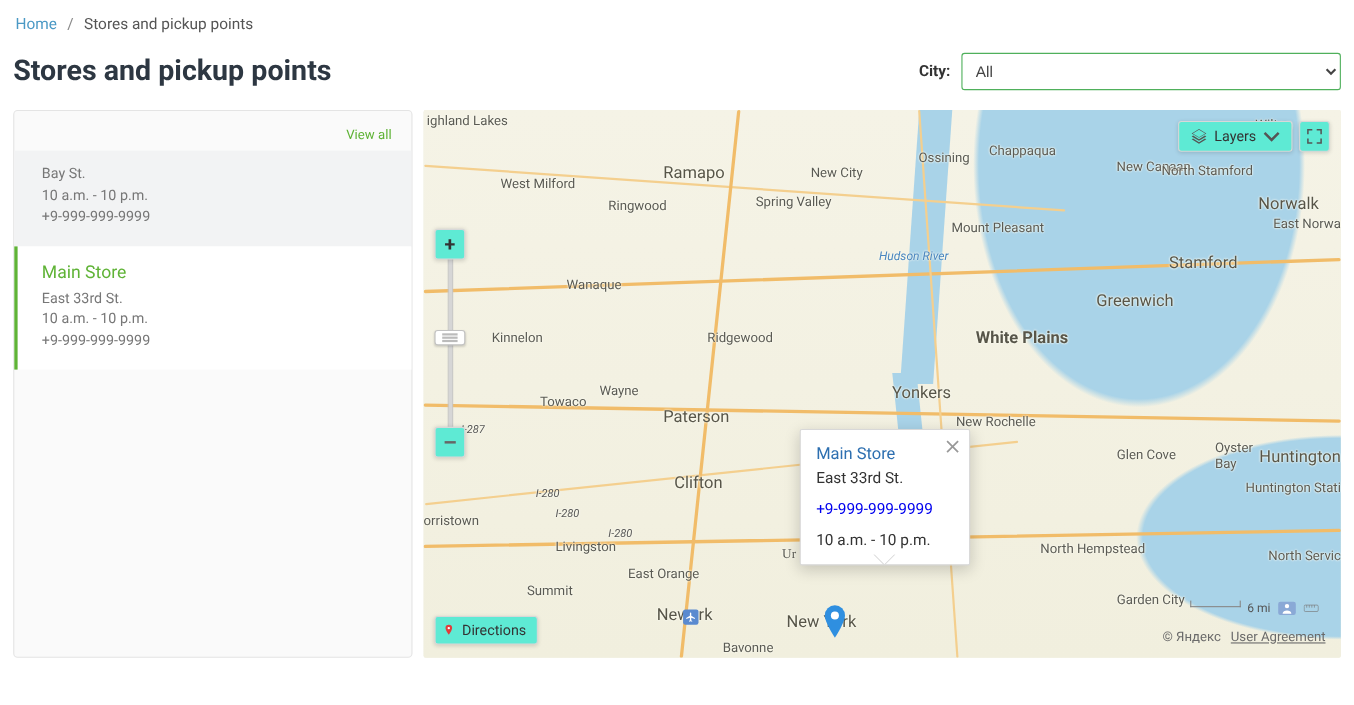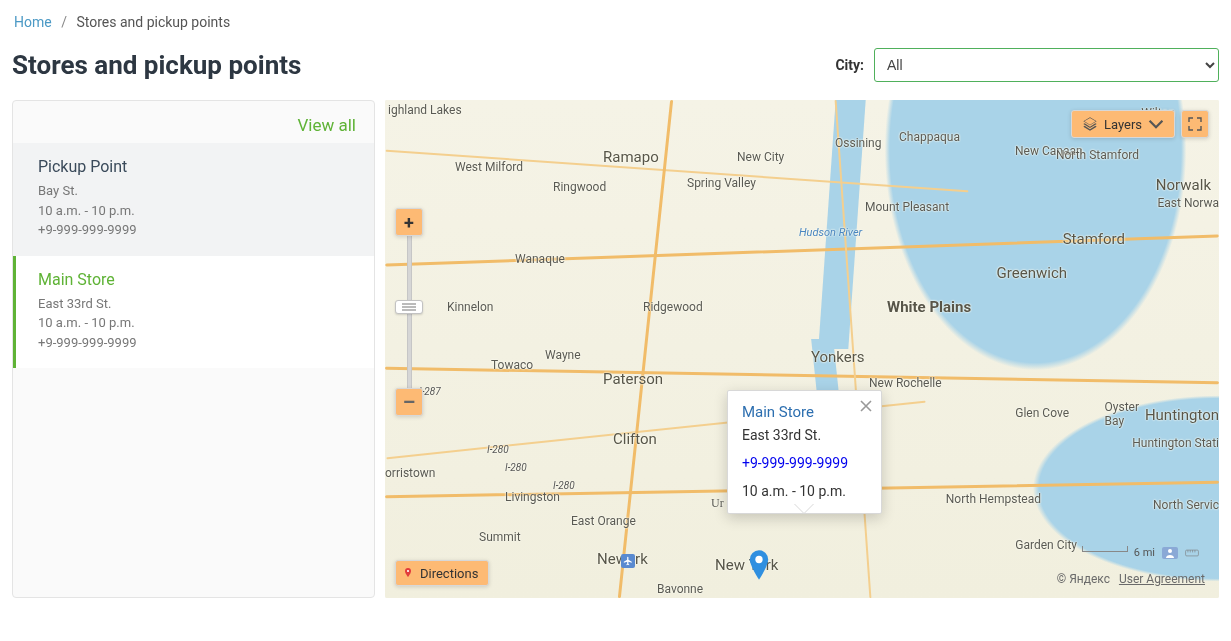--- a/index.html
+++ b/index.html
@@ -49,21 +49,21 @@
     width: 363px;
     border: 1px solid #e4e4e4;
     border-radius: 4px;
     background: #fafafa;
     display: flex; flex-direction: column;
     margin-right: 10px;
   }
   .view-all {
     text-align: right;
     padding: 14px 18px 8px 18px;
-    font-size: 17px;
+    font-size: 12px;
   }
   .view-all a { color: #5fb336; }
 
   .store-card {
     padding: 12px 22px 16px 22px;
     border-left: 3px solid transparent;
     font-size: 13px;
     color: #777;
     line-height: 1.5;
     cursor: pointer;
@@ -109,21 +109,21 @@
     text-shadow: 0 0 2px #fffef2, 0 0 2px #fffef2;
     white-space: nowrap;
   }
   .map-label.city { font-size: 15px; color:#575549; }
   .map-label.water { color:#4a86c0; font-style: italic; font-size: 11px; }
   .map-label.hwy { font-size:10px; color:#555; font-style: italic; }
 
   
   .ctrl {
     position:absolute;
-    background:#fdba74;
+    background:#5eead4;
     border:1px solid #d8d8d8;
     border-radius:3px;
     box-shadow: 0 1px 4px rgba(0,0,0,.15);
     display:flex; align-items:center; justify-content:center;
     font-size:13px; color:#333;
     cursor:pointer;
   }
   .layers-btn { top:10px; right:44px; height:28px; padding:0 10px; gap:6px; }
   .layers-btn svg { width:16px; height:16px; }
   .fs-btn { top:10px; right:10px; width:28px; height:28px; }
@@ -210,21 +210,20 @@
 </div>
 
 <div class="body-row">
 
   <div class="sidebar">
     <div class="view-all">
       <a href="#">View all</a>
     </div>
 
     <div class="store-card inactive">
-      <div class="name">Pickup Point</div>
       <div>Bay St.</div>
       <div>10 a.m. - 10 p.m.</div>
       <div>+9-999-999-9999</div>
     </div>
 
     <div class="store-card active">
       <div class="name">Main Store</div>
       <div>East 33rd St.</div>
       <div>10 a.m. - 10 p.m.</div>
       <div>+9-999-999-9999</div>
@@ -248,21 +247,21 @@
     <span class="map-label" style="top:60px; left:70px;">West Milford</span>
     <span class="map-label city" style="top:48px; left:218px;">Ramapo</span>
     <span class="map-label" style="top:80px; left:168px;">Ringwood</span>
     <span class="map-label" style="top:50px; left:352px;">New City</span>
     <span class="map-label" style="top:76px; left:302px;text-align:right;">Spring Valley</span>
     <span class="map-label" style="top:36px; left:450px;">Ossining</span>
     <span class="map-label" style="top:30px; left:514px;">Chappaqua</span>
     <span class="map-label" style="top:44px; left:630px;">New Canaan</span>
     <span class="map-label" style="top:6px; right:44px;">Wilton</span>
     <span class="map-label" style="top:48px; right:80px;">North Stamford</span>
-    <span class="map-label city" style="top:76px; right:8px;margin-left:31px;">Norwalk</span>
+    <span class="map-label city" style="top:76px; right:20px;margin-left:31px;">Norwalk</span>
     <span class="map-label" style="top:96px; right:0px;">East Norwa</span>
     <span class="map-label city" style="top:130px; right:94px;">Stamford</span>
     <span class="map-label city" style="top:164px; right:152px;">Greenwich</span>
     <span class="map-label" style="top:100px; left:480px;">Mount Pleasant</span>
     <span class="map-label water" style="top:126px; left:414px;">Hudson River</span>
     <span class="map-label" style="top:152px; left:130px;">Wanaque</span>
     <span class="map-label" style="top:200px; left:62px;">Kinnelon</span>
     <span class="map-label" style="top:200px; left:258px;">Ridgewood</span>
     <span class="map-label city" style="top:198px; left:502px;font-weight:bold;">White Plains</span>
     <span class="map-label" style="top:258px; left:106px;">Towaco</span>

